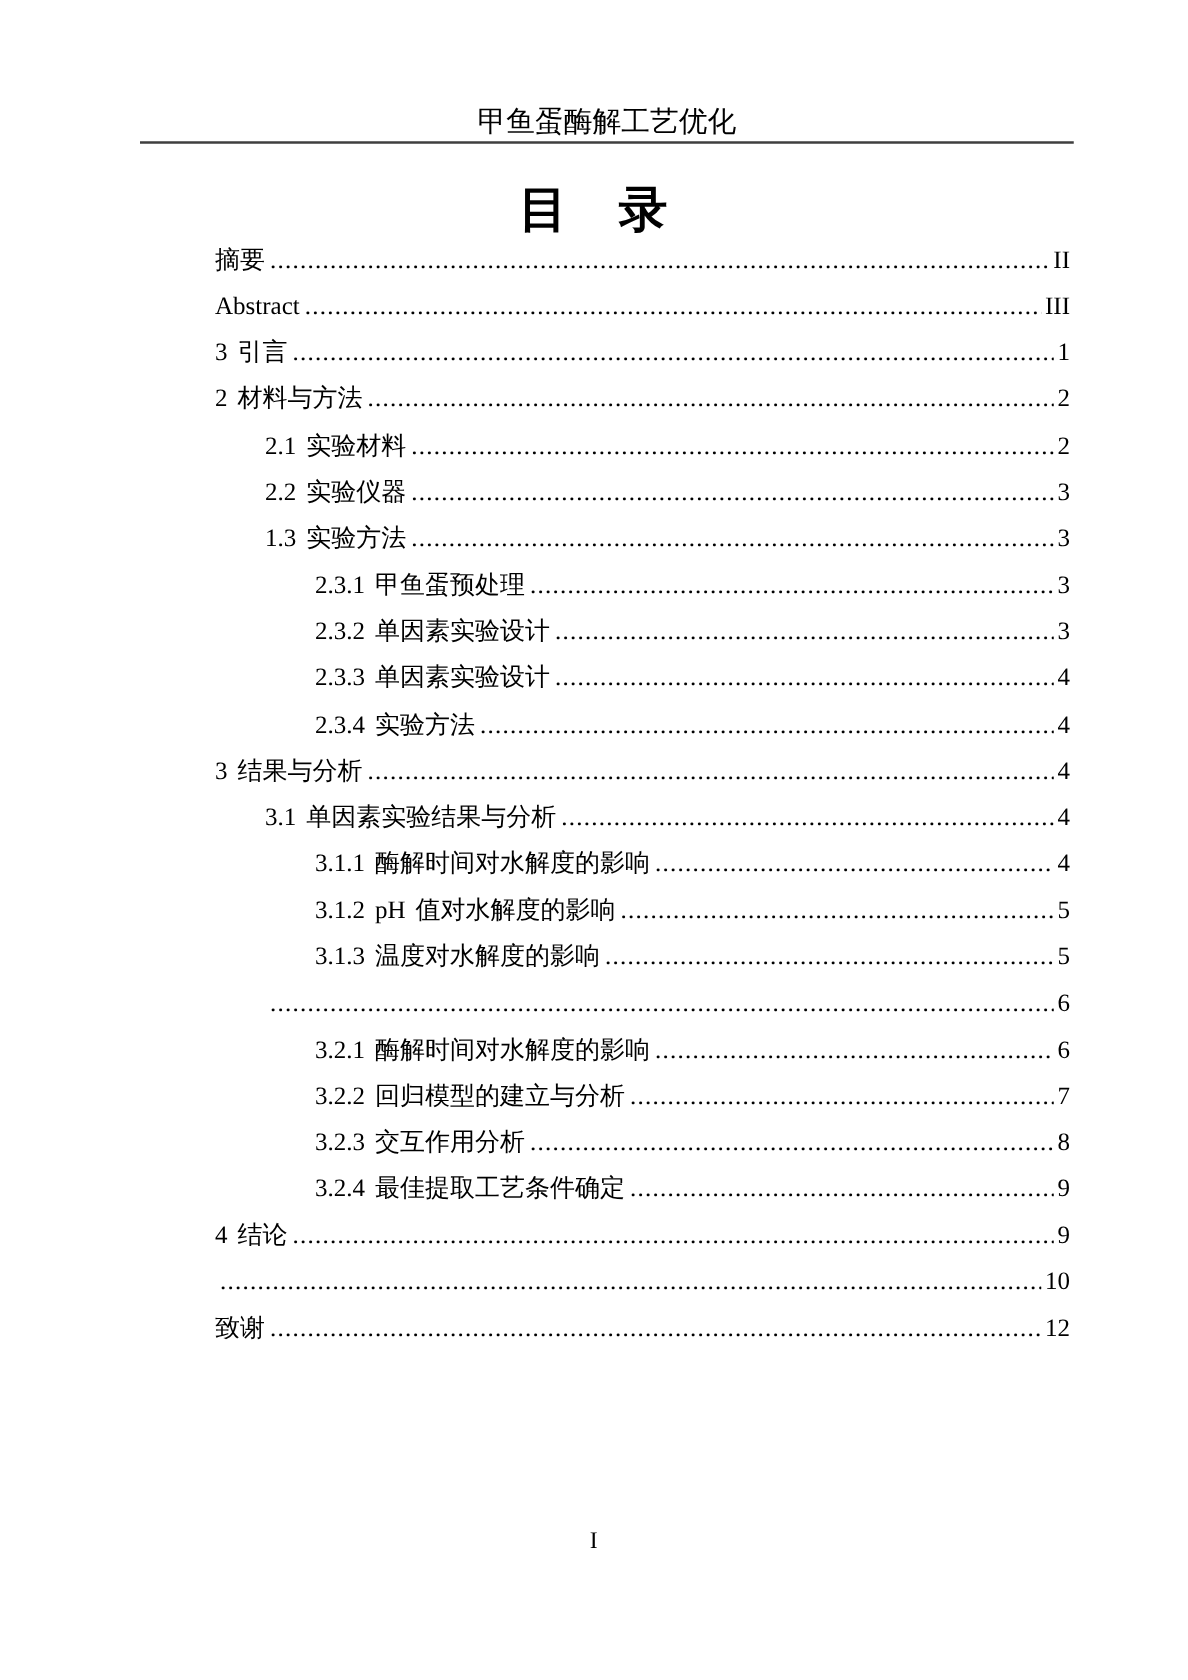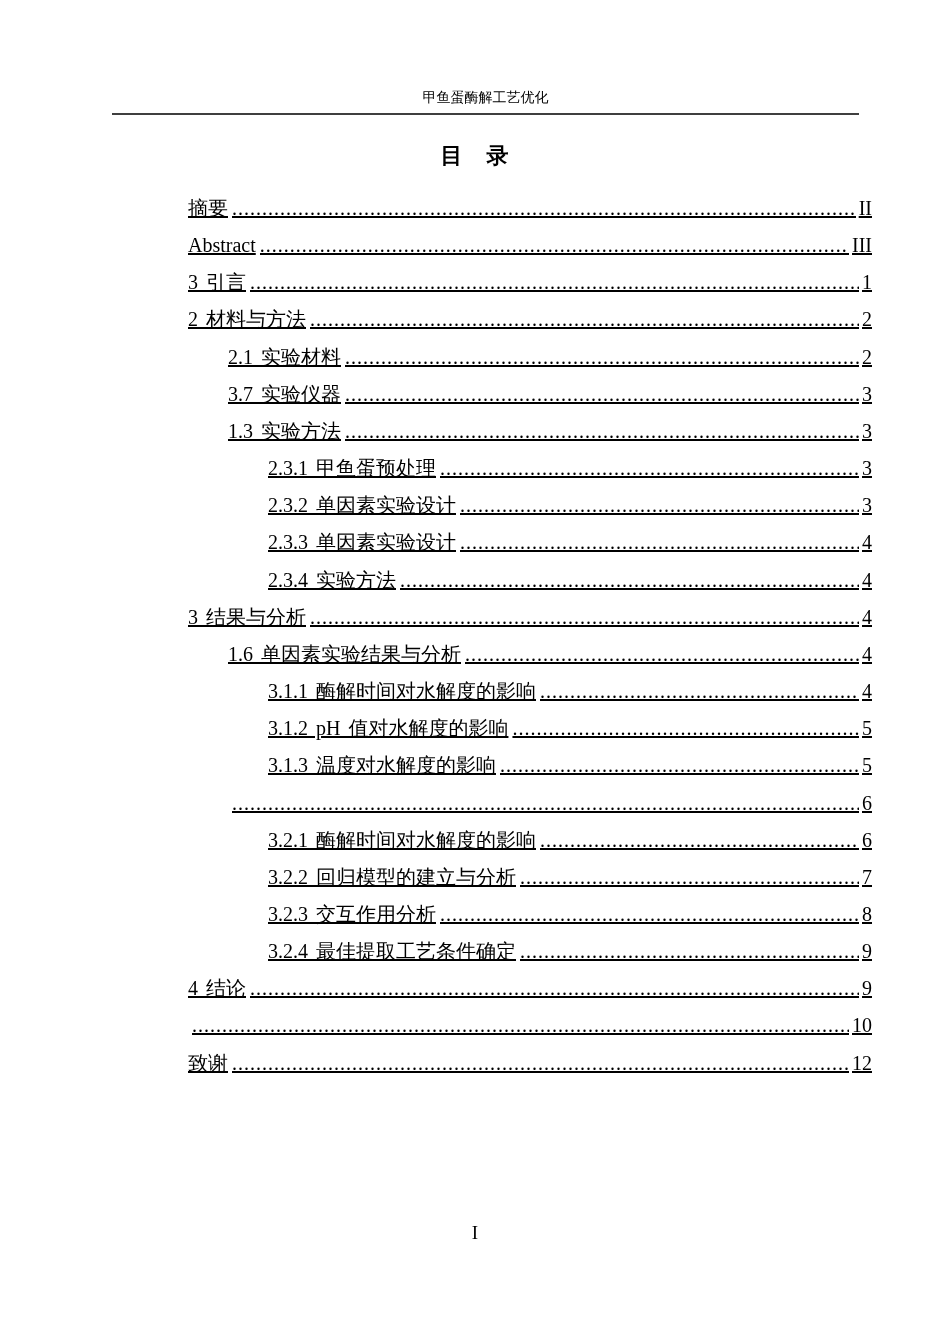--- a/index.html
+++ b/index.html
@@ -14,42 +14,41 @@
     font-family: "Liberation Serif", "DejaVu Serif", serif;
     color: #000000;
     overflow: hidden;
   }
   .page-header {
     position: absolute;
     top: 88px;
     left: 112px;
     width: 747px;
     text-align: center;
-    font-size: 14px;
+    font-size: 23px;
     line-height: 20px;
     border-bottom: 2px solid #3f3f3f;
     padding-bottom: 5px;
   }
   .doc-title {
     position: absolute;
     top: 141px;
     left: 0;
     width: 100%;
     text-align: center;
-    font-size: 22px;
+    font-size: 39px;
     font-weight: bold;
     font-family: "Liberation Sans", "DejaVu Sans", sans-serif;
     letter-spacing: 1px;
   }
   .toc-list {
     position: absolute;
     top: 190px;
-    left: 188px;
+    left: 172px;
     width: 684px; 
-    text-decoration: underline;
   }
   .toc-row {
     display: flex;
     align-items: baseline;
     line-height: 37.15px;
     font-size: 20px;
     white-space: nowrap;
   }
   .toc-row.indent-0 { padding-left: 0; }
   .toc-row.indent-1 { padding-left: 40px; }
@@ -114,21 +113,21 @@
     <span class="toc-page">2</span>
   </div>
 
   <div class="toc-row indent-1">
     <span class="toc-label">2.1 实验材料</span>
     <span class="toc-leader">............................................................................................................................................................................................................................................................................................................</span>
     <span class="toc-page">2</span>
   </div>
 
   <div class="toc-row indent-1">
-    <span class="toc-label">3.7 实验仪器</span>
+    <span class="toc-label">2.2 实验仪器</span>
     <span class="toc-leader">............................................................................................................................................................................................................................................................................................................</span>
     <span class="toc-page">3</span>
   </div>
 
   <div class="toc-row indent-1">
     <span class="toc-label">1.3 实验方法</span>
     <span class="toc-leader">............................................................................................................................................................................................................................................................................................................</span>
     <span class="toc-page">3</span>
   </div>
 
@@ -156,21 +155,21 @@
     <span class="toc-page">4</span>
   </div>
 
   <div class="toc-row indent-0">
     <span class="toc-label">3 结果与分析</span>
     <span class="toc-leader">............................................................................................................................................................................................................................................................................................................</span>
     <span class="toc-page">4</span>
   </div>
 
   <div class="toc-row indent-1">
-    <span class="toc-label">1.6 单因素实验结果与分析</span>
+    <span class="toc-label">3.1 单因素实验结果与分析</span>
     <span class="toc-leader">............................................................................................................................................................................................................................................................................................................</span>
     <span class="toc-page">4</span>
   </div>
 
   <div class="toc-row indent-2">
     <span class="toc-label">3.1.1 酶解时间对水解度的影响</span>
     <span class="toc-leader">............................................................................................................................................................................................................................................................................................................</span>
     <span class="toc-page">4</span>
   </div>
 

